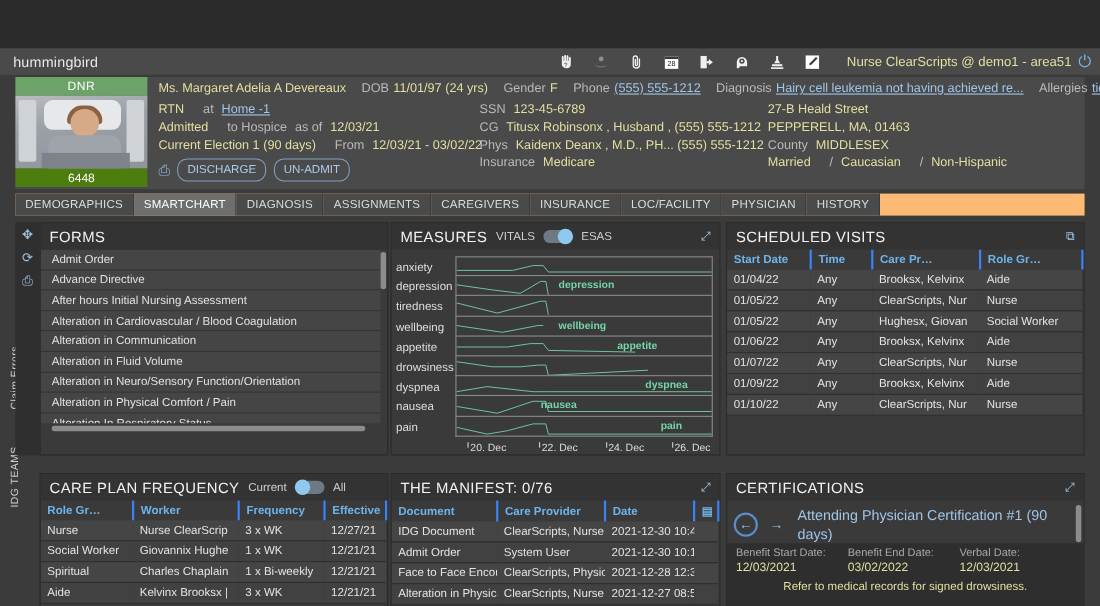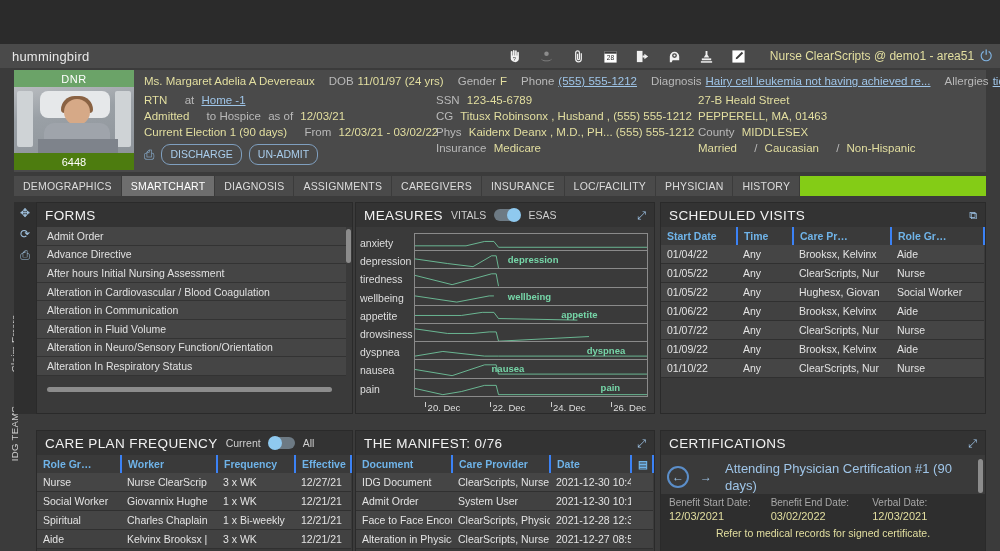--- a/index.html
+++ b/index.html
@@ -76,21 +76,21 @@
   .btnrow { display: flex; align-items: center; gap: 7px; margin-top: 4px; }
   .pill {
     border: 1px solid #7f9fbf; border-radius: 9px; color: #a9cdec;
     font-size: 10.5px; padding: 1px 8px 2px; cursor: pointer; background: transparent;
   }
   .printer-ic { color: #8fb8dd; font-size: 13px; cursor: pointer; }
 
   
   .tabs {
     position: absolute; left: 14px; top: 132px; width: 972px; height: 20px;
-    display: flex; background: #84cc16;
+    display: flex; background: #fdba74;
   }
   .tab {
     background: #4a4a4a; color: #dcdcdc; font-size: 10.5px;
     padding: 0 9px; height: 20px; display: flex; align-items: center;
     border-right: 1px solid #3b3b3b; cursor: pointer; letter-spacing: .2px;
   }
   .tab.active { background: #6e6e6e; color: #fff; }
 
   
   .leftrail {
@@ -434,20 +434,21 @@
       <span class="panel-title">FORMS</span>
     </div>
     <div class="forms-list" id="forms-list">
         <div class="form-row">Admit Order</div>
         <div class="form-row">Advance Directive</div>
         <div class="form-row">After hours Initial Nursing Assessment</div>
         <div class="form-row">Alteration in Cardiovascular / Blood Coagulation</div>
         <div class="form-row">Alteration in Communication</div>
         <div class="form-row">Alteration in Fluid Volume</div>
         <div class="form-row">Alteration in Neuro/Sensory Function/Orientation</div>
+        <div class="form-row">Alteration in Physical Comfort / Pain</div>
         <div class="form-row">Alteration In Respiratory Status</div>
         <div class="vscroll"></div>
       </div>
     <div class="hscroll-wrap">
       <div class="hscroll"></div>
     </div>
   </div>
 
   <div class="panel" id="measures">
     <div class="panel-head">
@@ -710,21 +711,21 @@
         </div>
         <div class="cd">
           <div class="h">Benefit End Date:</div>
           <div class="v">03/02/2022</div>
         </div>
         <div class="cd">
           <div class="h">Verbal Date:</div>
           <div class="v">12/03/2021</div>
         </div>
       </div>
-      <div class="cert-footer">Refer to medical records for signed certificate.</div>
+      <div class="cert-footer">Refer to medical records for signed drowsiness.</div>
       <div class="cert-scroll"></div>
     </div>
   </div>
 
   <div class="bb-scroll-left"></div>
   <div class="bb-scroll"></div>
   <div class="bottombar">
     <span class="avatar">👤</span>
     <span class="bb-div"></span>
   </div>

